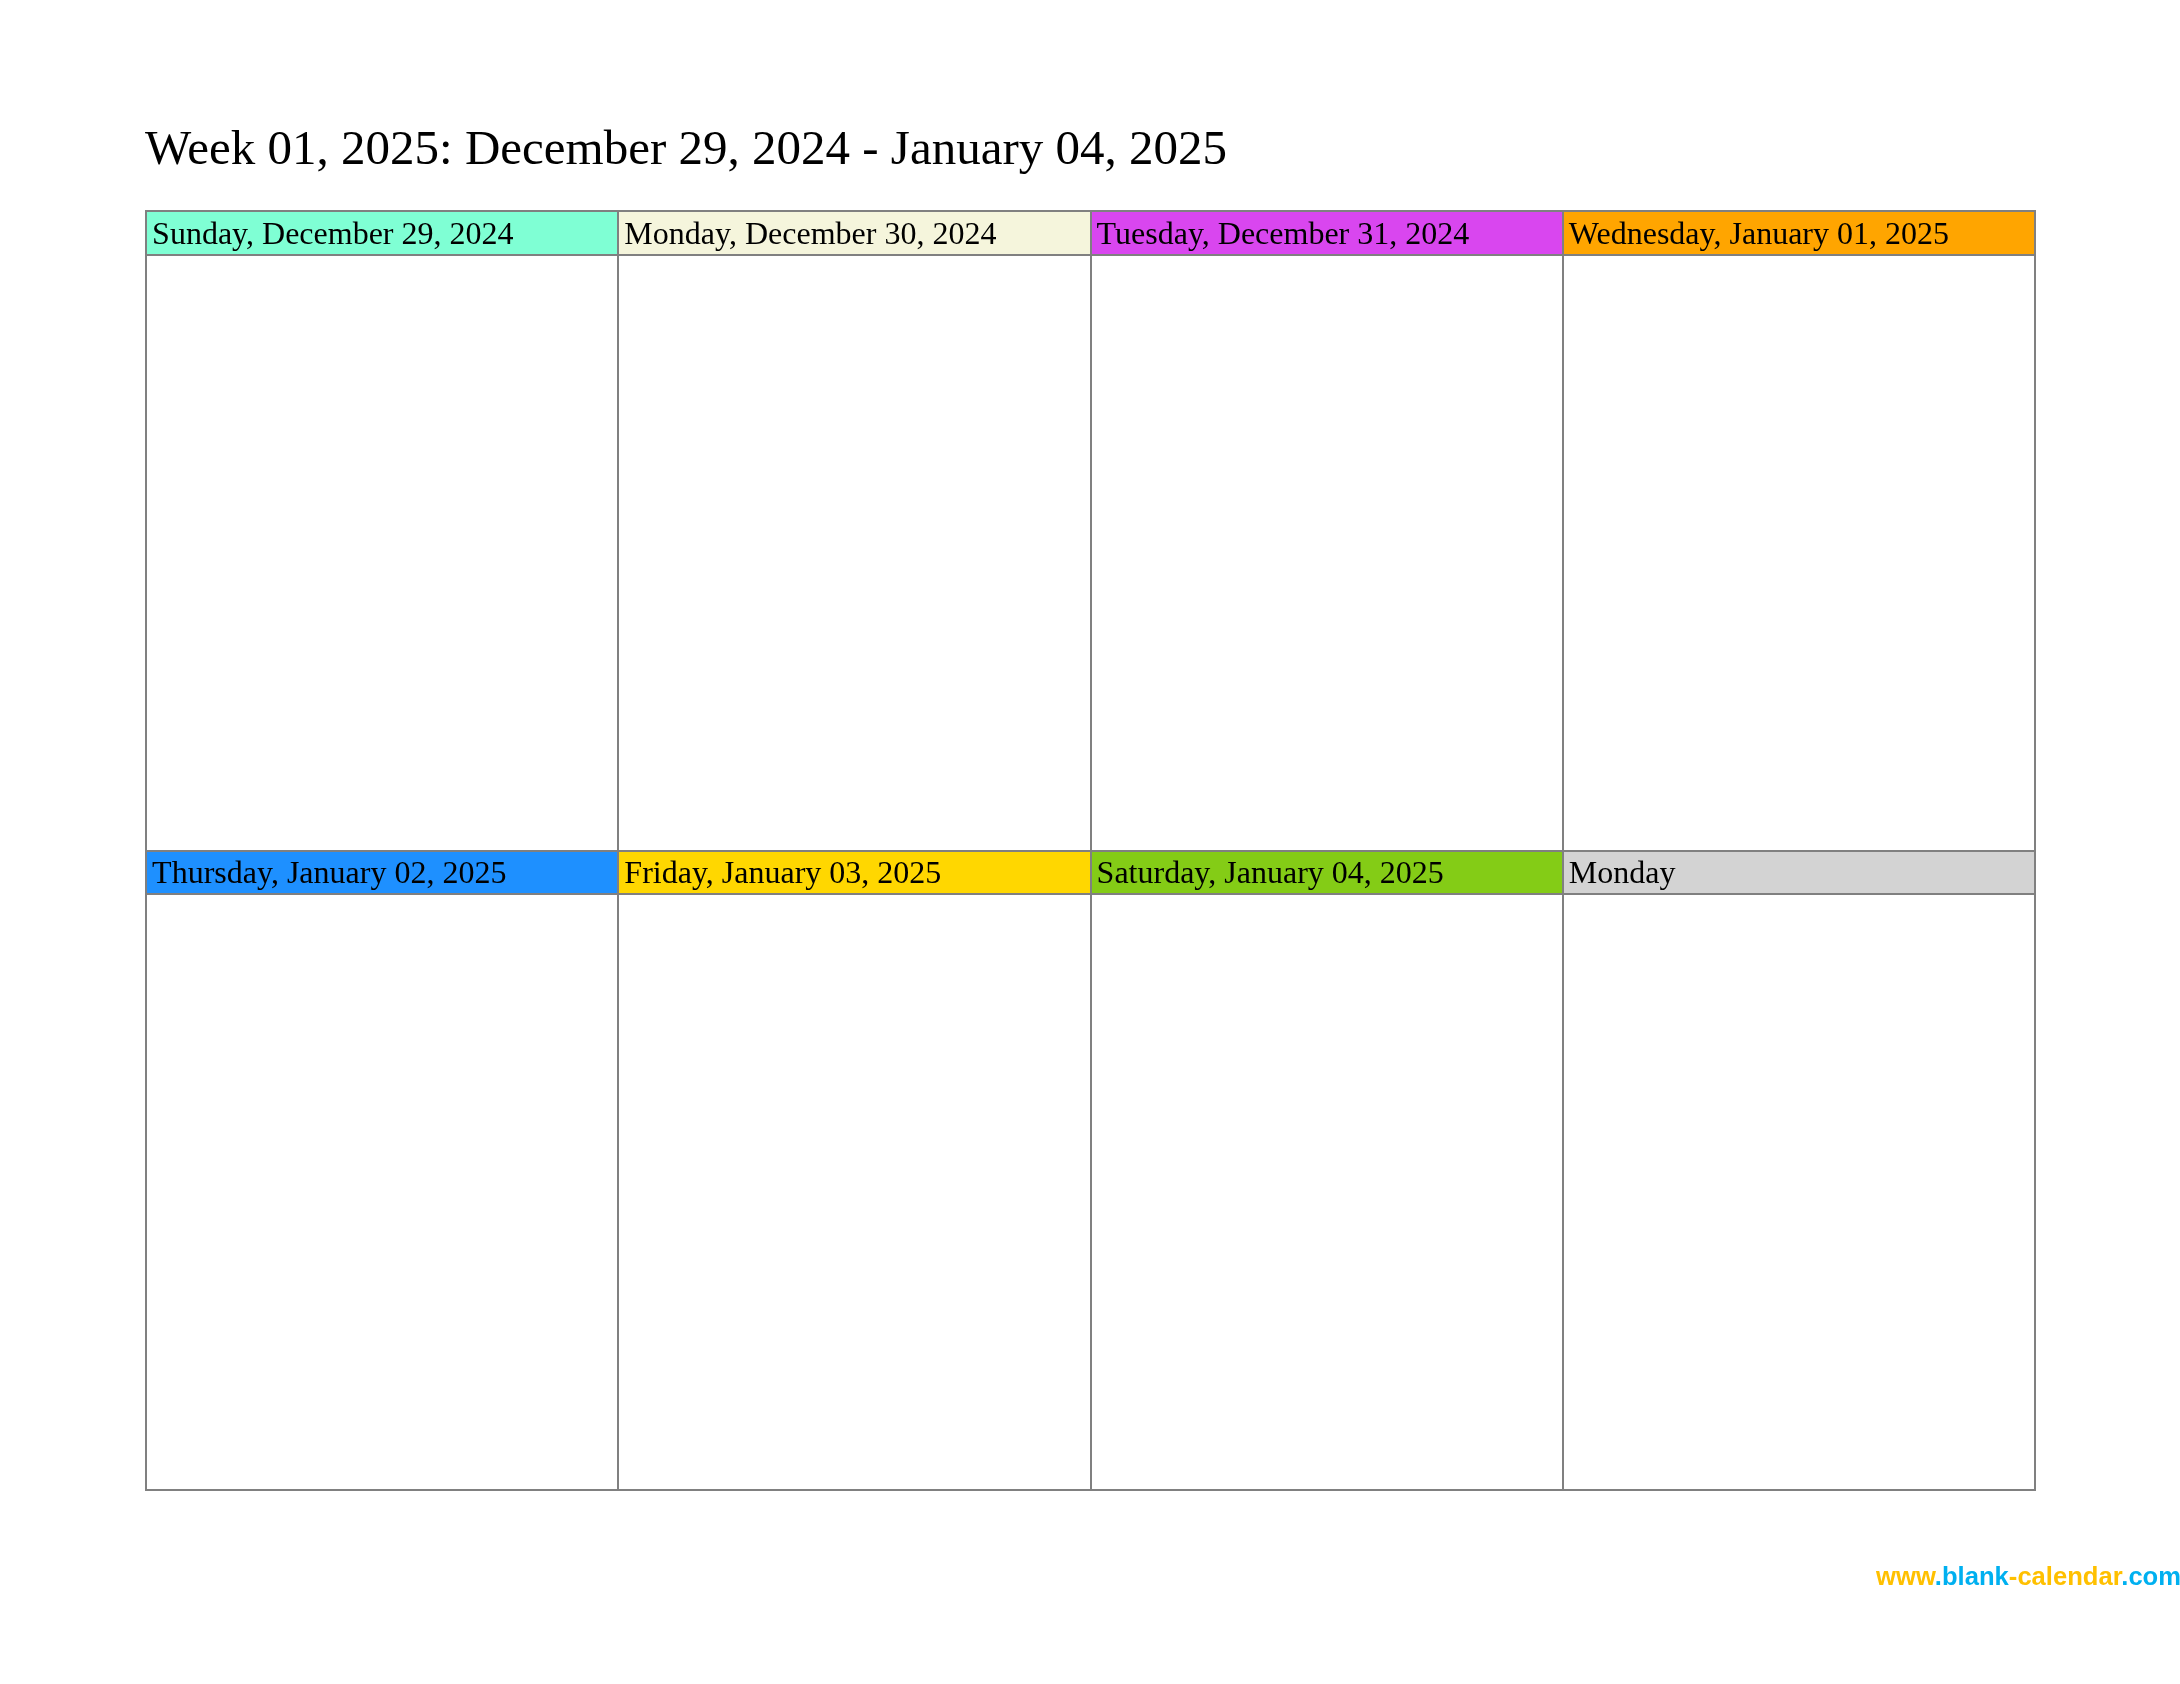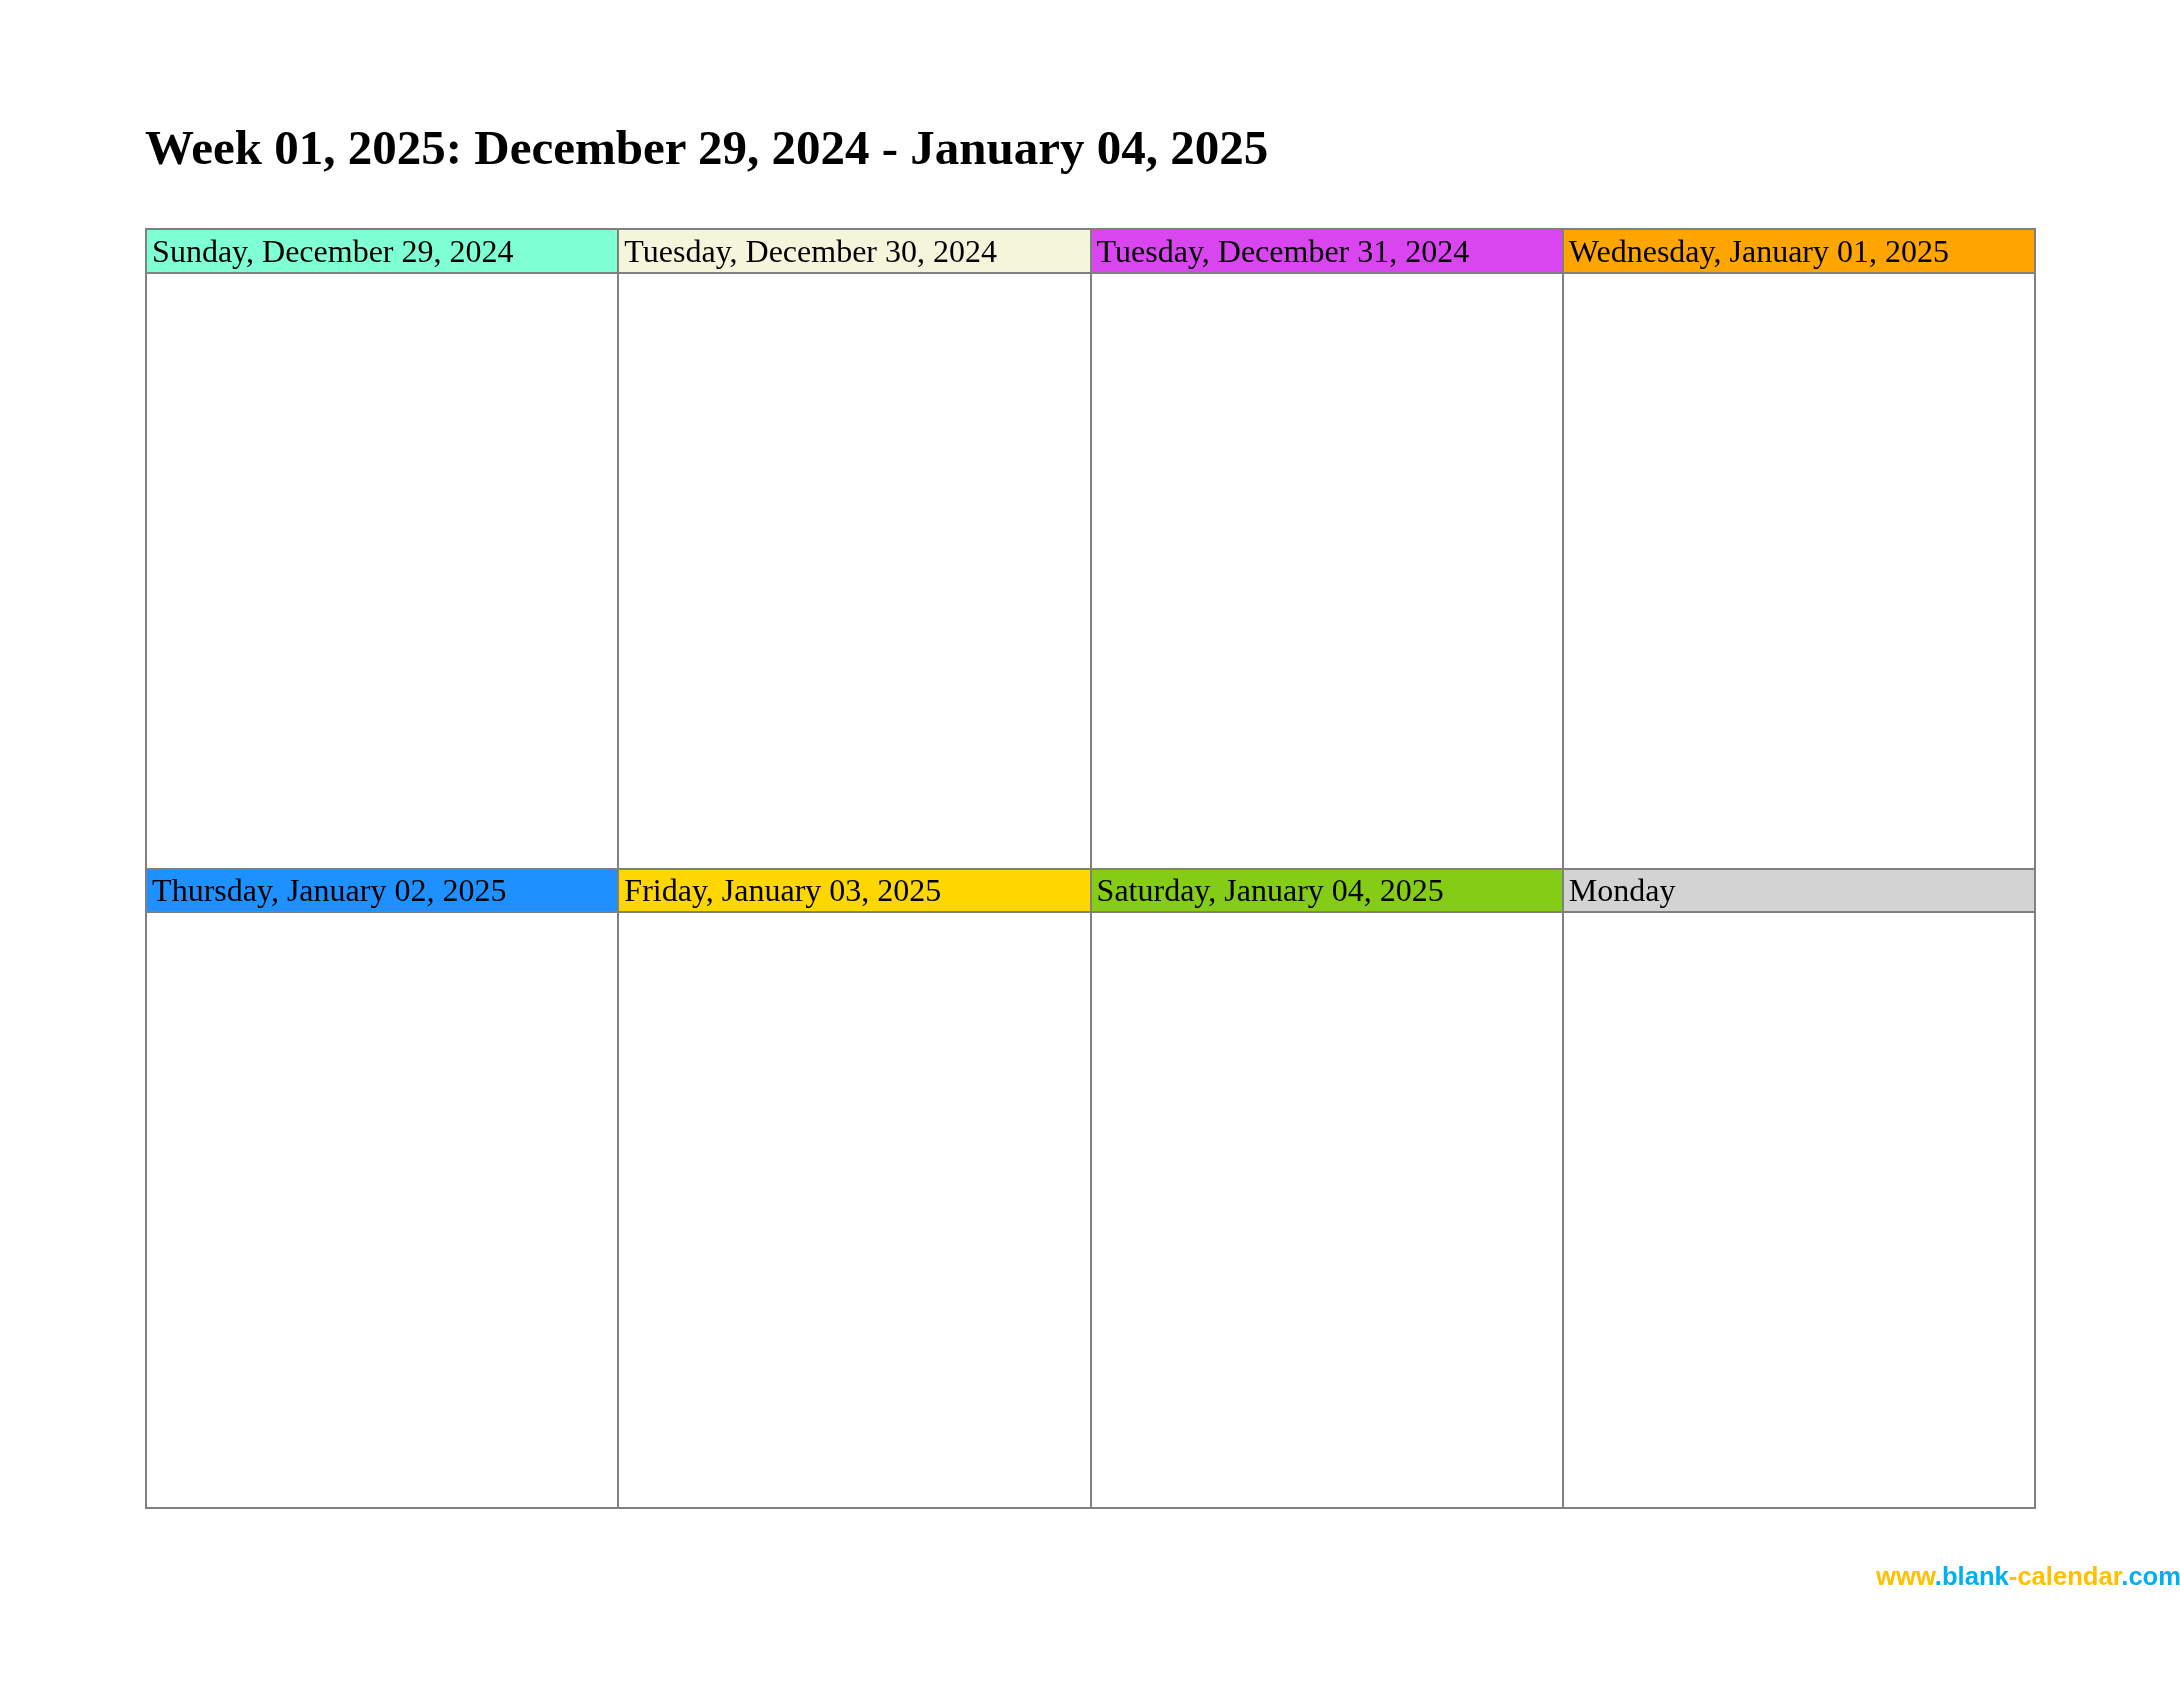--- a/index.html
+++ b/index.html
@@ -10,23 +10,23 @@
   body {
     font-family: "Times New Roman", Times, serif;
     background: #ffffff;
     width: 2181px;
     height: 1685px;
     padding: 119px 145px 0 145px;
     position: relative;
   }
   .title {
     font-size: 49px;
-    font-weight: bold;
+    font-weight: normal;
     color: #000000;
-    margin-bottom: 52px;
+    margin-bottom: 34px;
   }
   .calendar-grid {
     display: grid;
     grid-template-columns: repeat(4, 1fr);
     grid-template-rows: auto 1fr auto 1fr;
     border: 0.9px solid #808080;
     width: 100%;
     height: 1281px;
   }
   .day-header {
@@ -68,21 +68,21 @@
   .footer-link .com   { color: #00B0F0; }
 </style>
 </head>
 <body>
 
 <h1 class="title">Week 01, 2025: December 29, 2024 - January 04, 2025</h1>
 
 <div class="calendar-grid">
 
   <div class="day-header hdr-sunday">Sunday, December 29, 2024</div>
-  <div class="day-header hdr-monday">Tuesday, December 30, 2024</div>
+  <div class="day-header hdr-monday">Monday, December 30, 2024</div>
   <div class="day-header hdr-tuesday">Tuesday, December 31, 2024</div>
   <div class="day-header hdr-wednesday">Wednesday, January 01, 2025</div>
 
   <div class="day-body"></div>
   <div class="day-body"></div>
   <div class="day-body"></div>
   <div class="day-body"></div>
 
   <div class="day-header hdr-thursday">Thursday, January 02, 2025</div>
   <div class="day-header hdr-friday">Friday, January 03, 2025</div>

